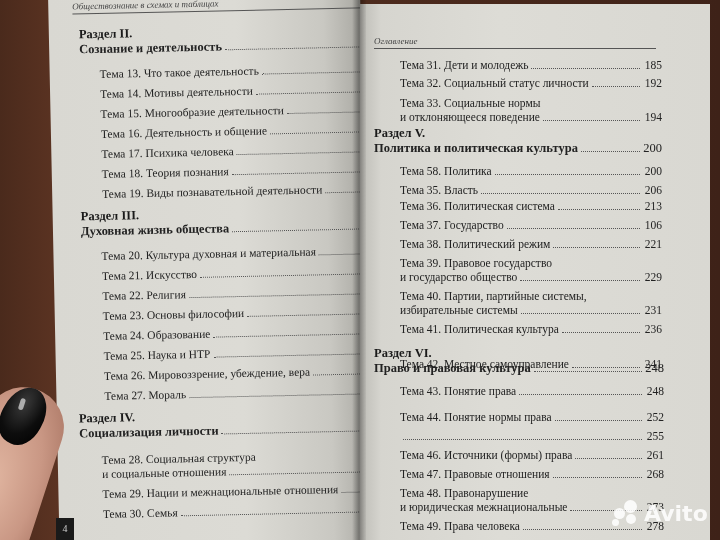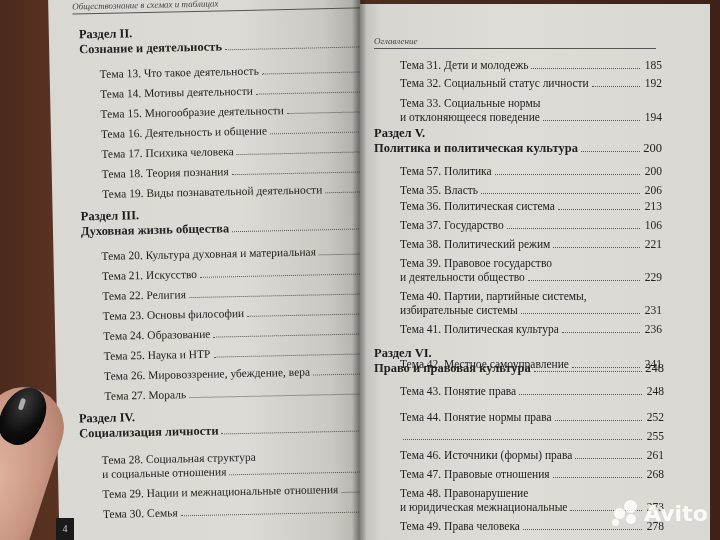--- a/index.html
+++ b/index.html
@@ -213,21 +213,21 @@
   <div class="section" style="left:14px; top:122px; width:288px;">
     <div class="section-label">Раздел V.</div>
     <div class="row section-title">
       <span class="title">Политика и политическая культура</span>
         <span class="dots"></span>
         <span class="page" style="font-weight:normal">200</span>
     </div>
   </div>
   <div class="section" style="left:40px; top:160px; width:262px;">
     <div class="row" style="margin-bottom:5px">
-        <span class="title">Тема 57. Политика</span>
+        <span class="title">Тема 58. Политика</span>
         <span class="dots"></span>
         <span class="page">200</span>
       </div>
     <div class="row" style="margin-bottom:2px">
         <span class="title">Тема 35. Власть</span>
         <span class="dots"></span>
         <span class="page">206</span>
       </div>
     <div class="row" style="margin-bottom:5px">
         <span class="title">Тема 36. Политическая система</span>
@@ -239,21 +239,21 @@
         <span class="dots"></span>
         <span class="page">106</span>
       </div>
     <div class="row" style="margin-bottom:5px">
         <span class="title">Тема 38. Политический режим</span>
         <span class="dots"></span>
         <span class="page">221</span>
       </div>
     <div class="topic-line1">Тема 39. Правовое государство</div>
     <div class="row" style="margin-bottom:5px">
-        <span class="title">и деятельности общество</span>
+        <span class="title">и государство общество</span>
         <span class="dots"></span>
         <span class="page">229</span>
       </div>
     <div class="topic-line1">Тема 40. Партии, партийные системы,</div>
     <div class="row" style="margin-bottom:5px">
         <span class="title">избирательные системы</span>
         <span class="dots"></span>
         <span class="page">231</span>
       </div>
     <div class="row" style="margin-bottom:21px">

